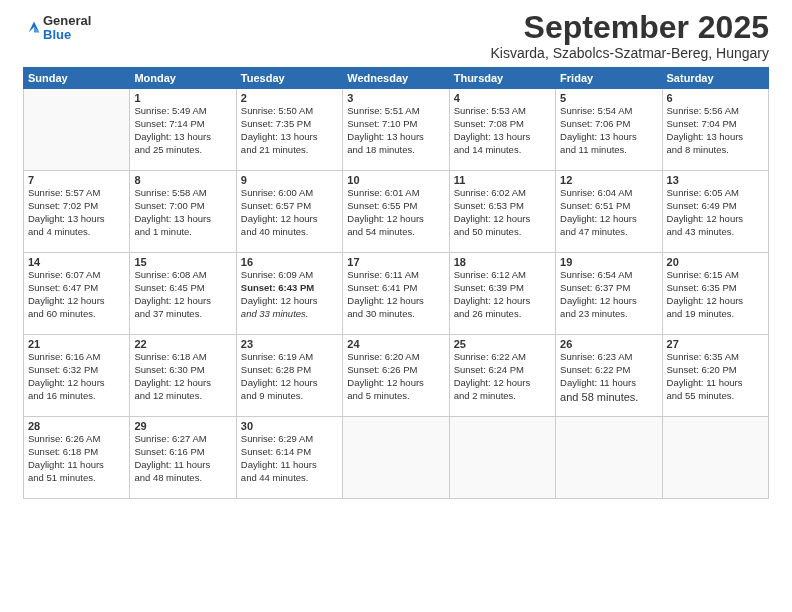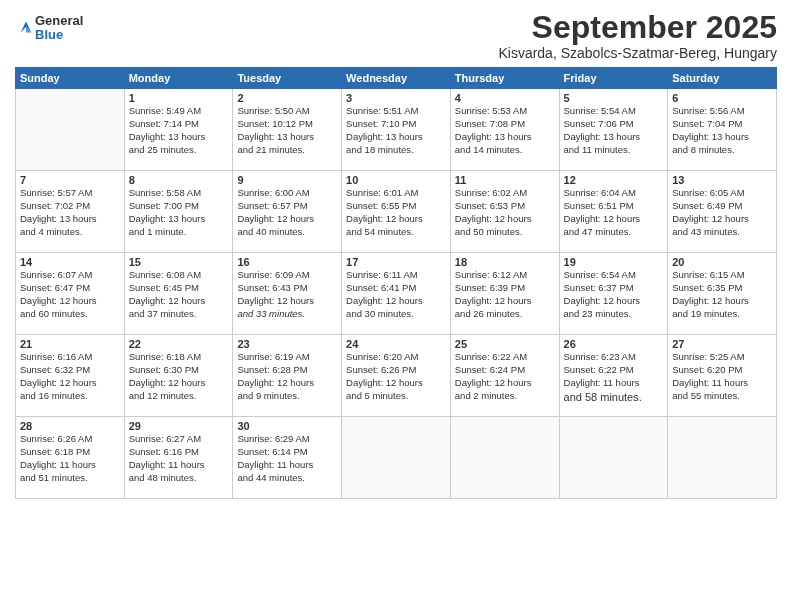--- a/index.html
+++ b/index.html
@@ -6,21 +6,21 @@
     body {
       font-family: Arial, sans-serif;
       background: #fff;
       width: 792px;
       height: 612px;
       overflow: hidden;
     }
     .page {
       width: 792px;
       height: 520px;
-      padding: 10px 15px;
+      padding: 10px 23px;
     }
     .header {
       display: flex;
       align-items: flex-start;
       justify-content: space-between;
       margin-bottom: 6px;
     }
     .logo {
       display: flex;
       align-items: center;
@@ -126,21 +126,21 @@
           <td>
             <span class="day-number">1</span>
             <div style="font-size: 9.5px; line-height: 1.35;">Sunrise: 5:49 AM</div>
             <div style="font-size: 9.5px; line-height: 1.35;">Sunset: 7:14 PM</div>
             <div style="font-size: 9.5px; line-height: 1.35;">Daylight: 13 hours</div>
             <div style="font-size: 9.5px; line-height: 1.35;">and 25 minutes.</div>
           </td>
           <td>
             <span class="day-number">2</span>
             <div style="font-size: 9.5px; line-height: 1.35;">Sunrise: 5:50 AM</div>
-            <div style="font-size: 9.5px; line-height: 1.35;">Sunset: 10:12 PM</div>
+            <div style="font-size: 9.5px; line-height: 1.35;">Sunset: 7:35 PM</div>
             <div style="font-size: 9.5px; line-height: 1.35;">Daylight: 13 hours</div>
             <div style="font-size: 9.5px; line-height: 1.35;">and 21 minutes.</div>
           </td>
           <td>
             <span class="day-number">3</span>
             <div style="font-size: 9.5px; line-height: 1.35;">Sunrise: 5:51 AM</div>
             <div style="font-size: 9.5px; line-height: 1.35;">Sunset: 7:10 PM</div>
             <div style="font-size: 9.5px; line-height: 1.35;">Daylight: 13 hours</div>
             <div style="font-size: 9.5px; line-height: 1.35;">and 18 minutes.</div>
           </td>
@@ -228,21 +228,21 @@
           <td>
             <span class="day-number">15</span>
             <div style="font-size: 9.5px; line-height: 1.35;">Sunrise: 6:08 AM</div>
             <div style="font-size: 9.5px; line-height: 1.35;">Sunset: 6:45 PM</div>
             <div style="font-size: 9.5px; line-height: 1.35;">Daylight: 12 hours</div>
             <div style="font-size: 9.5px; line-height: 1.35;">and 37 minutes.</div>
           </td>
           <td>
             <span class="day-number">16</span>
             <div style="font-size: 9.5px; line-height: 1.35;">Sunrise: 6:09 AM</div>
-            <div style="font-size: 9.5px; line-height: 1.35;">Sunset: 6:43 PM</div>
+            <div style="font-size: 9.5px; line-height: 1.35; font-weight: bold;">Sunset: 6:43 PM</div>
             <div style="font-size: 9.5px; line-height: 1.35;">Daylight: 12 hours</div>
             <div style="font-size: 9.5px; line-height: 1.35; font-style: italic;">and 33 minutes.</div>
           </td>
           <td>
             <span class="day-number">17</span>
             <div style="font-size: 9.5px; line-height: 1.35;">Sunrise: 6:11 AM</div>
             <div style="font-size: 9.5px; line-height: 1.35;">Sunset: 6:41 PM</div>
             <div style="font-size: 9.5px; line-height: 1.35;">Daylight: 12 hours</div>
             <div style="font-size: 9.5px; line-height: 1.35;">and 30 minutes.</div>
           </td>
@@ -306,21 +306,21 @@
           </td>
           <td>
             <span class="day-number">26</span>
             <div style="font-size: 9.5px; line-height: 1.35;">Sunrise: 6:23 AM</div>
             <div style="font-size: 9.5px; line-height: 1.35;">Sunset: 6:22 PM</div>
             <div style="font-size: 9.5px; line-height: 1.35;">Daylight: 11 hours</div>
             <div style="font-size: 11px; line-height: 1.35;">and 58 minutes.</div>
           </td>
           <td>
             <span class="day-number">27</span>
-            <div style="font-size: 9.5px; line-height: 1.35;">Sunrise: 5:25 AM</div>
+            <div style="font-size: 9.5px; line-height: 1.35;">Sunrise: 6:35 AM</div>
             <div style="font-size: 9.5px; line-height: 1.35;">Sunset: 6:20 PM</div>
             <div style="font-size: 9.5px; line-height: 1.35;">Daylight: 11 hours</div>
             <div style="font-size: 9.5px; line-height: 1.35;">and 55 minutes.</div>
           </td>
         </tr>
         <tr>
           <td>
             <span class="day-number">28</span>
             <div style="font-size: 9.5px; line-height: 1.35;">Sunrise: 6:26 AM</div>
             <div style="font-size: 9.5px; line-height: 1.35;">Sunset: 6:18 PM</div>

